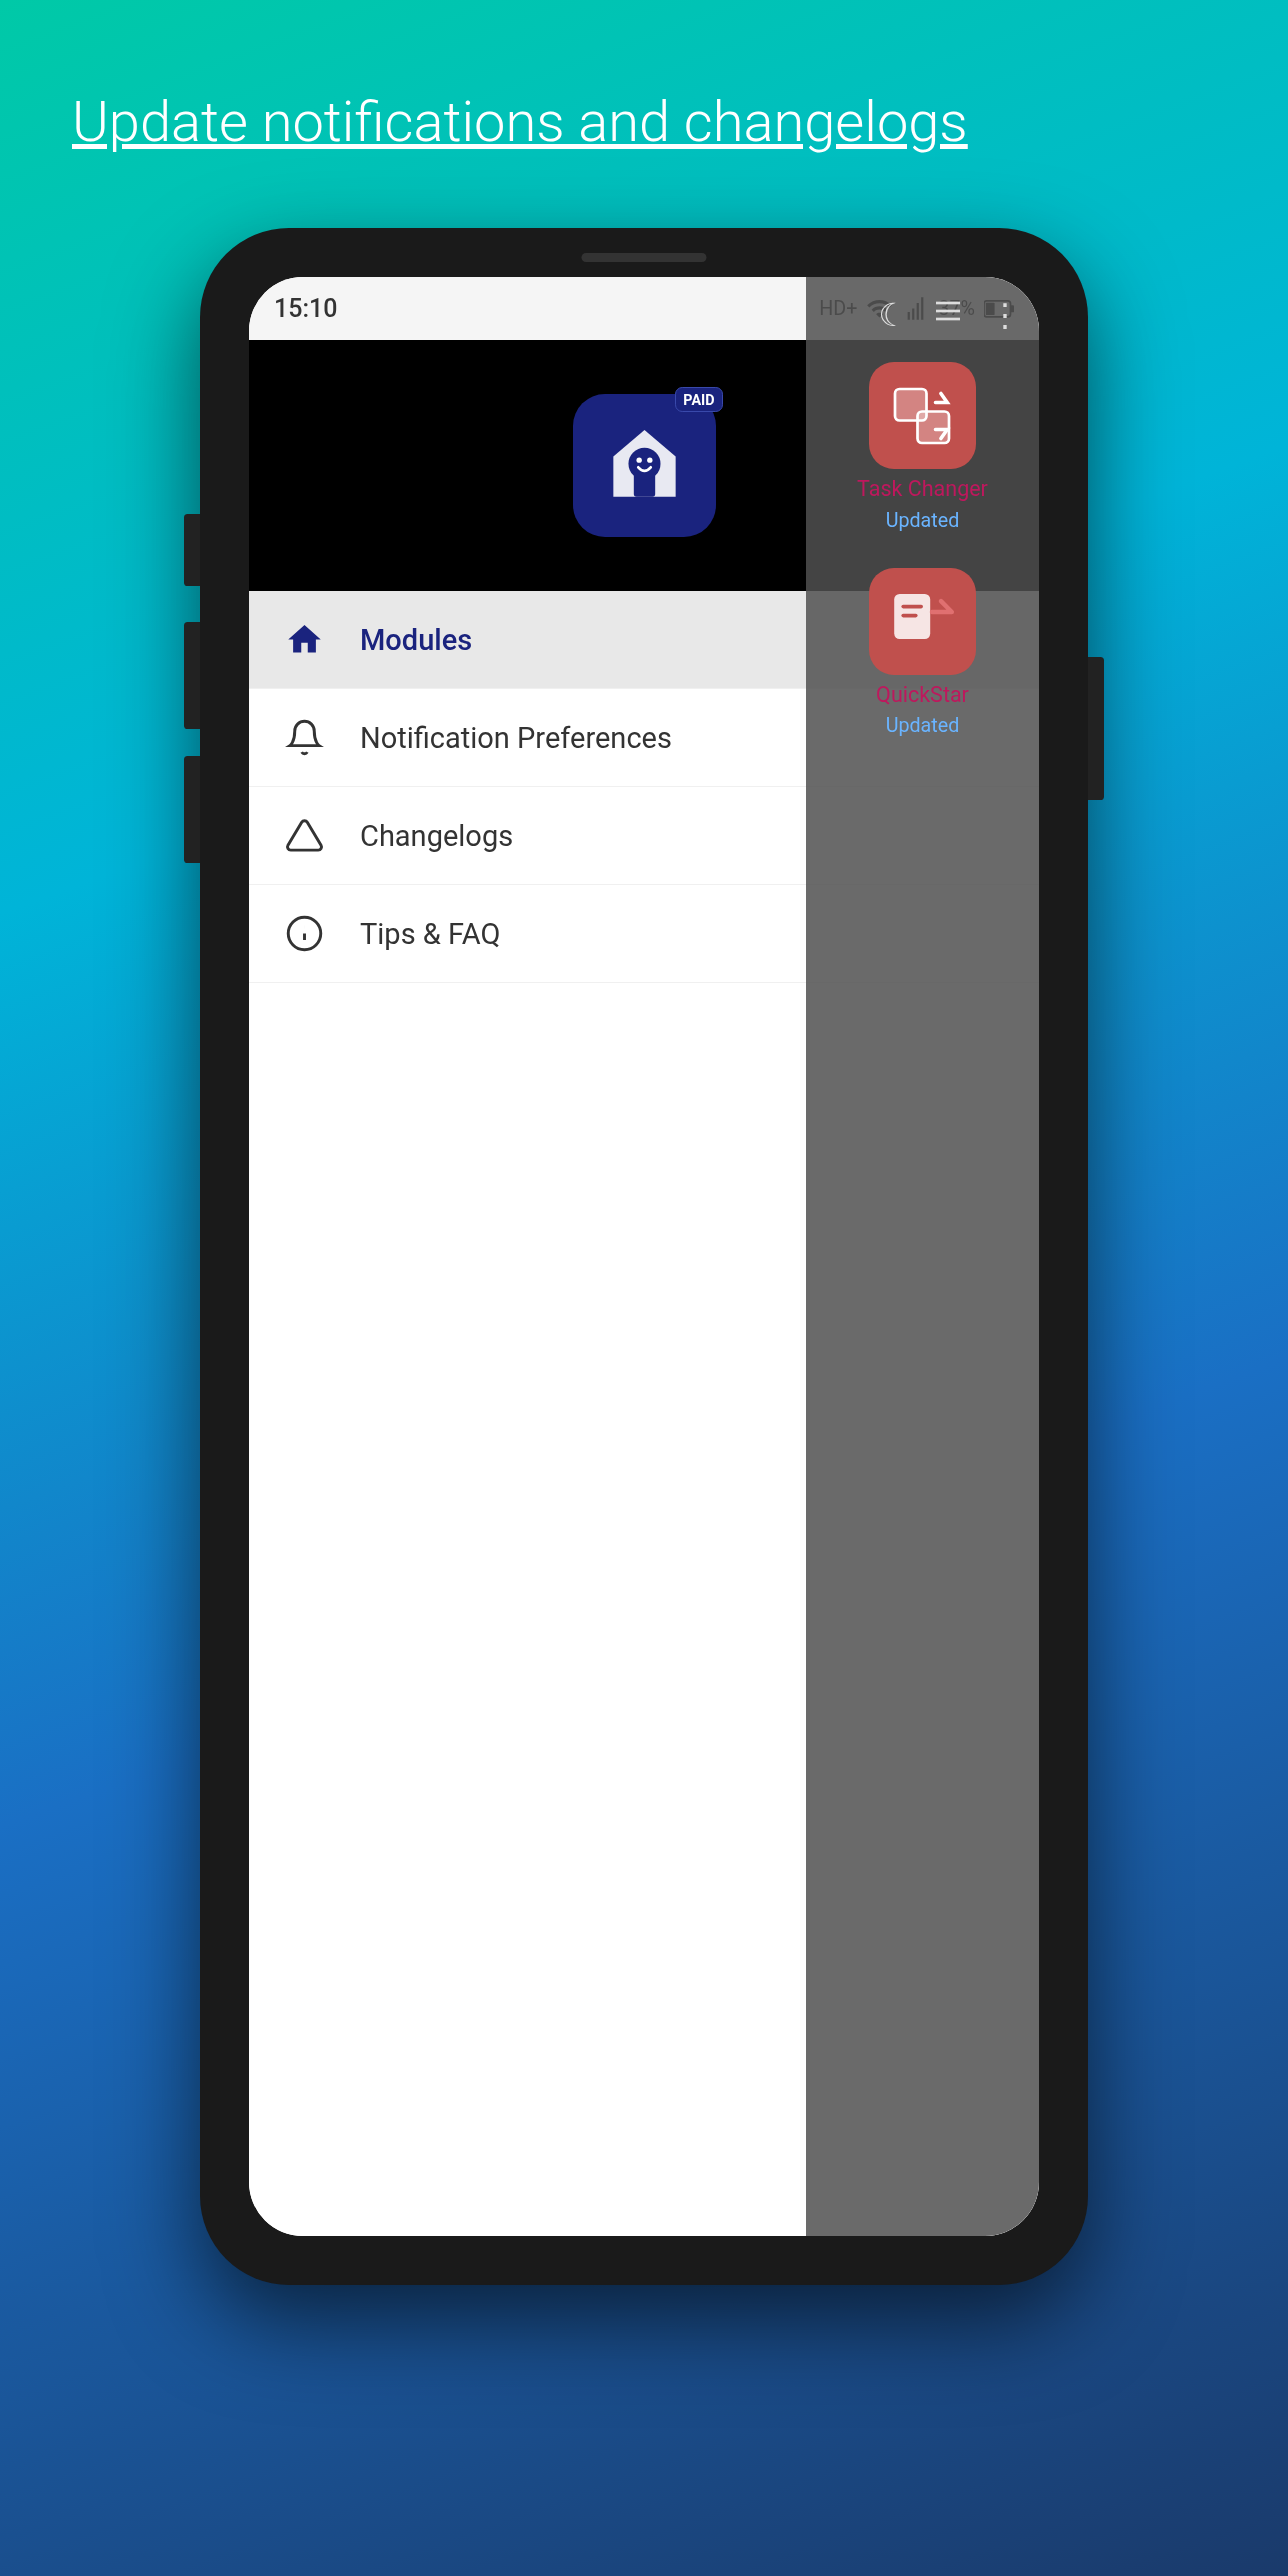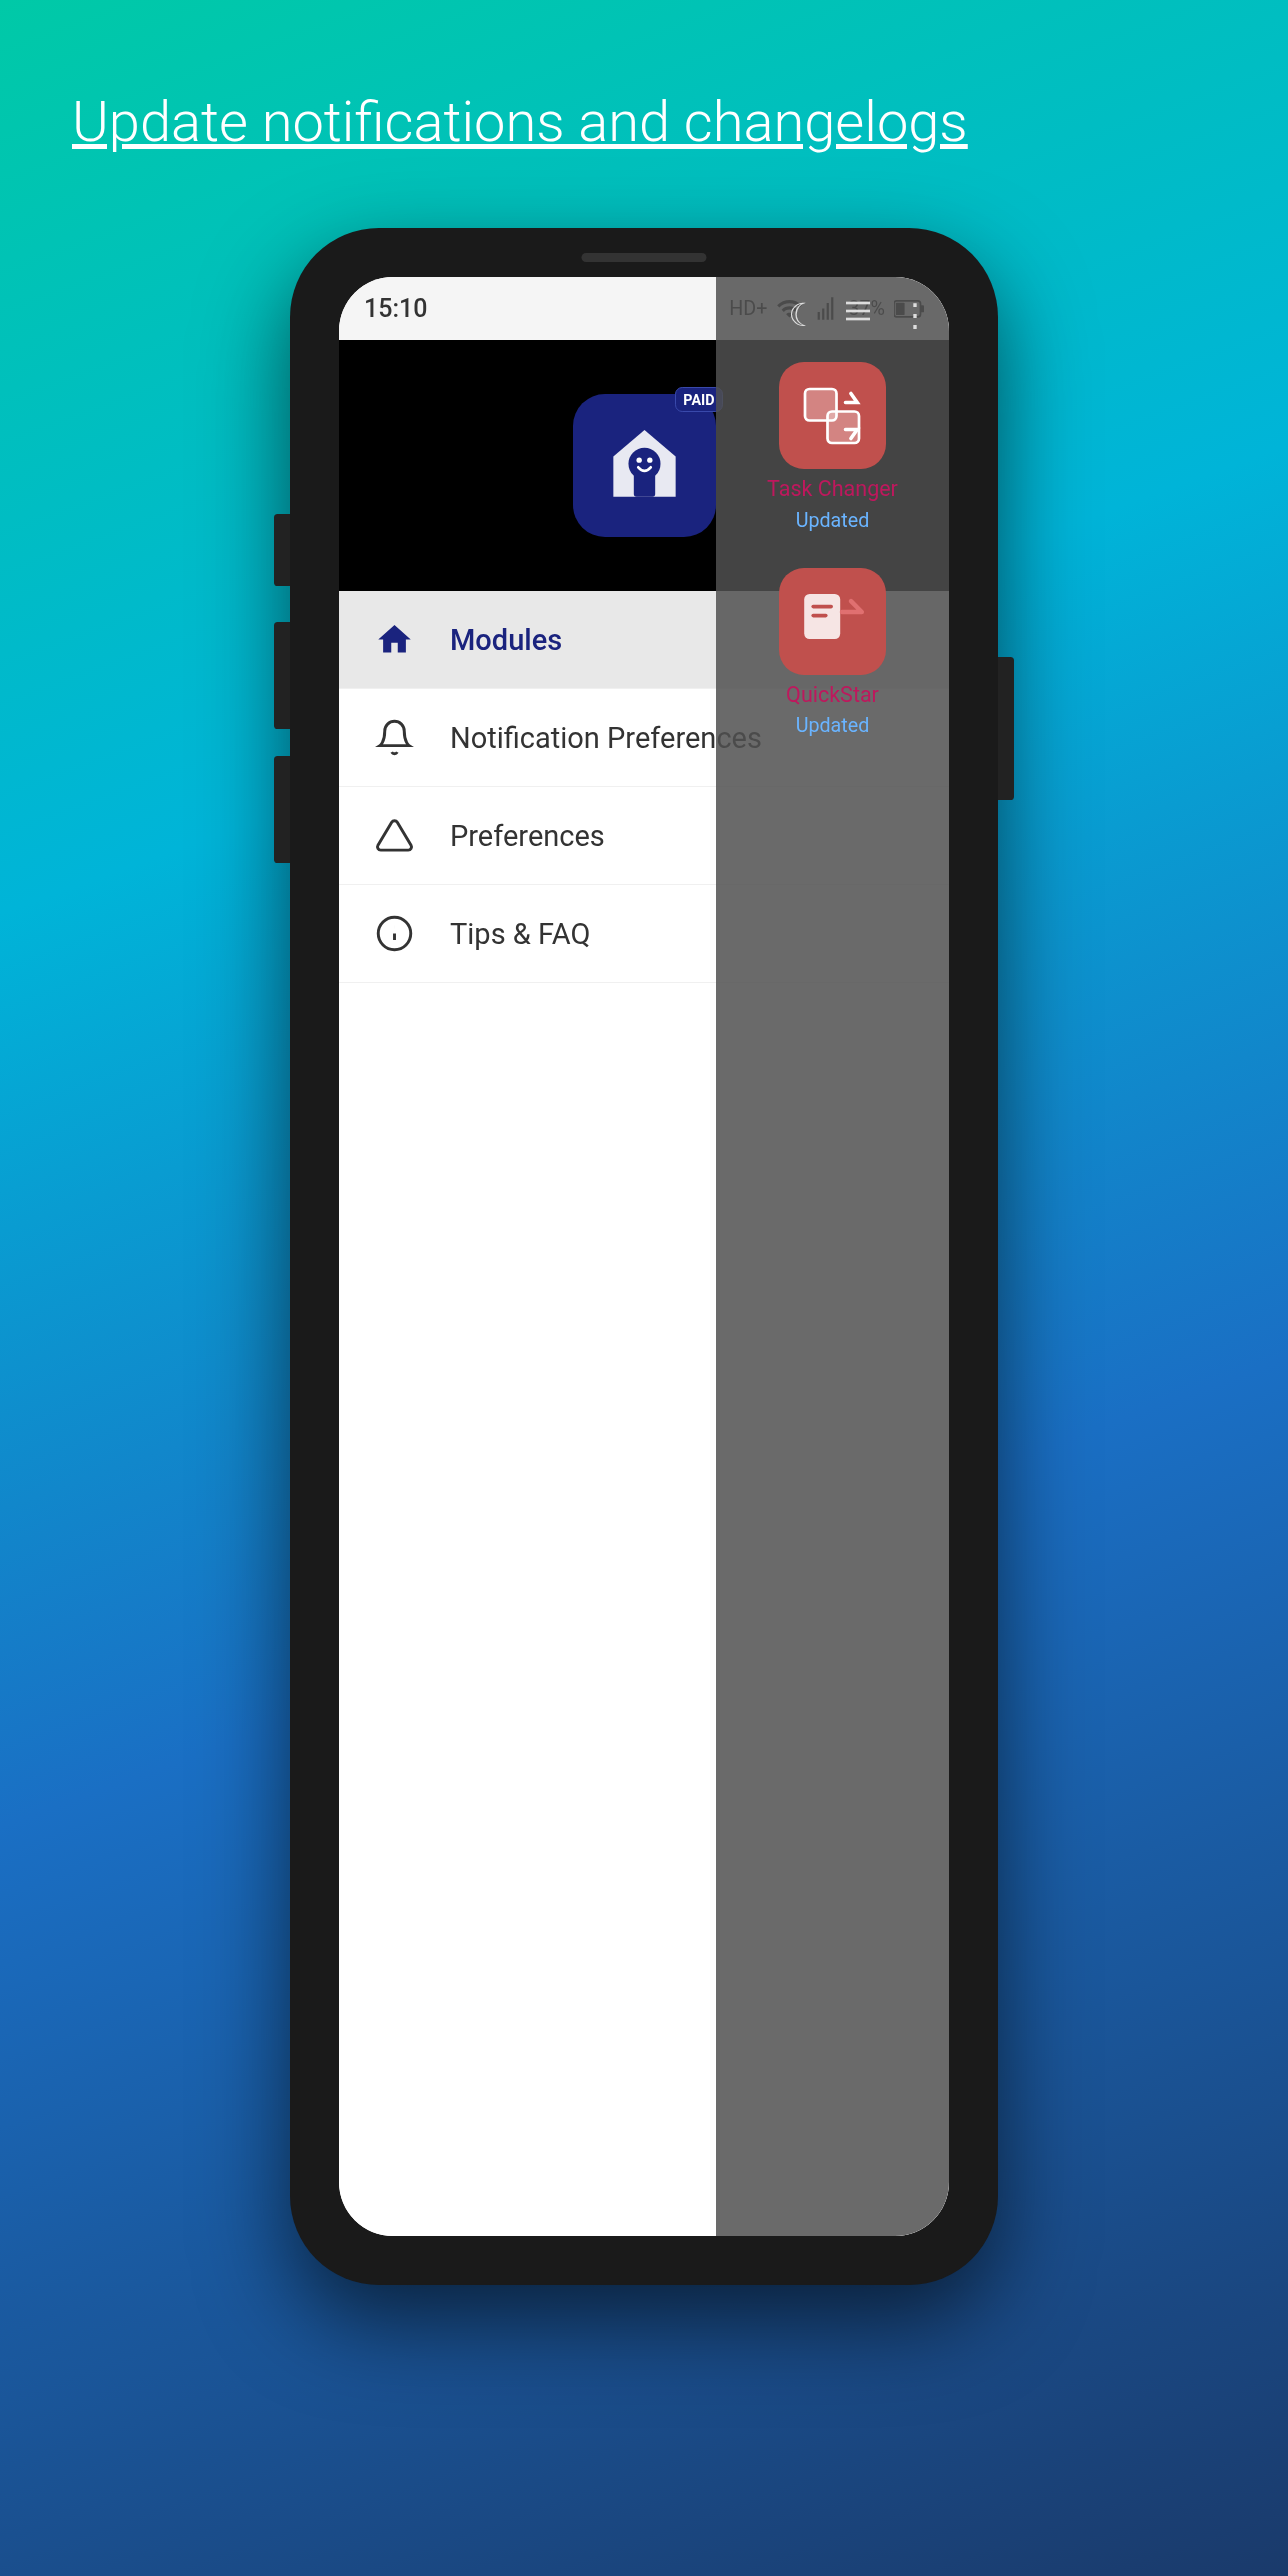--- a/index.html
+++ b/index.html
@@ -22,21 +22,21 @@
       font-weight: 300;
       text-align: left;
       padding: 89px 72px 54px 72px;
       width: 100%;
       line-height: 1.2;
       text-decoration: underline;
     }
 
     .phone-container {
       position: relative;
-      width: 708px;
+      width: 888px;
       height: 2057px;
       margin-top: 18px;
     }
 
     
     .phone-shell {
       position: absolute;
       top: 0;
       left: 0;
       width: 100%;
@@ -378,21 +378,21 @@
           </div>
           <span class="nav-item-label">Notification Preferences</span>
         </div>
 
         <div class="nav-item">
           <div class="nav-item-icon">
             <svg class="icon-svg" viewBox="0 0 24 24" fill="none" stroke="currentColor" stroke-width="1.8">
               <path d="M10.29 3.86L1.82 18a2 2 0 0 0 1.71 3h16.94a2 2 0 0 0 1.71-3L13.71 3.86a2 2 0 0 0-3.42 0z"></path>
             </svg>
           </div>
-          <span class="nav-item-label">Preferences</span>
+          <span class="nav-item-label">Changelogs</span>
         </div>
 
         <div class="nav-item">
           <div class="nav-item-icon">
             <svg class="icon-svg" viewBox="0 0 24 24" fill="none" stroke="currentColor" stroke-width="1.8">
               <circle cx="12" cy="12" r="10"></circle>
               <line x1="12" y1="16" x2="12" y2="12"></line>
               <line x1="12" y1="8" x2="12.01" y2="8"></line>
             </svg>
           </div>

